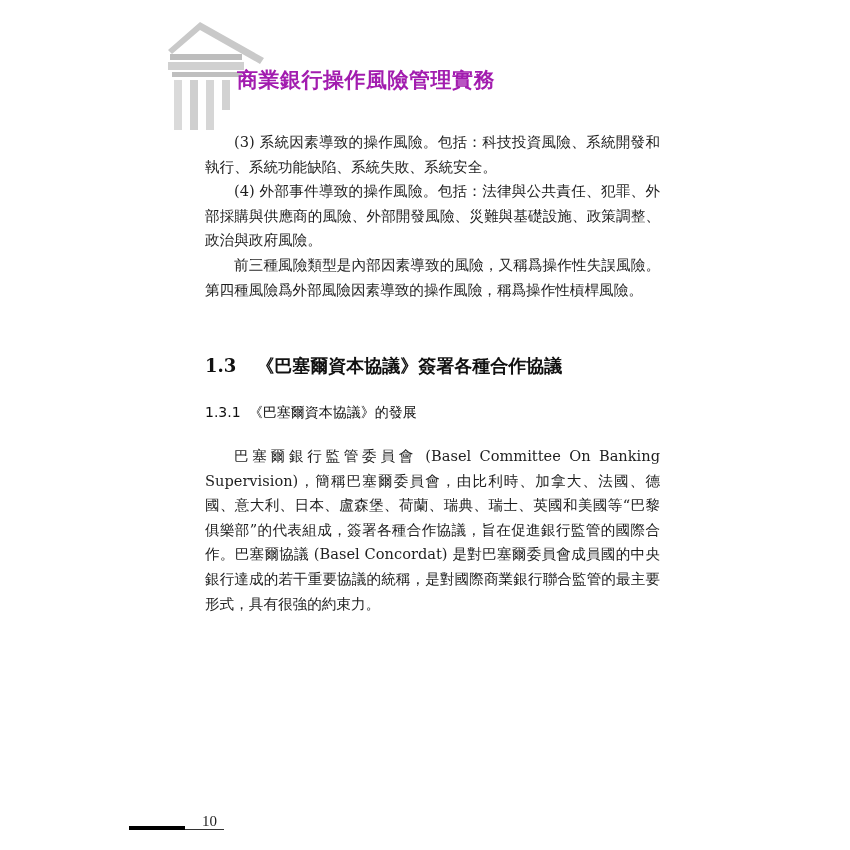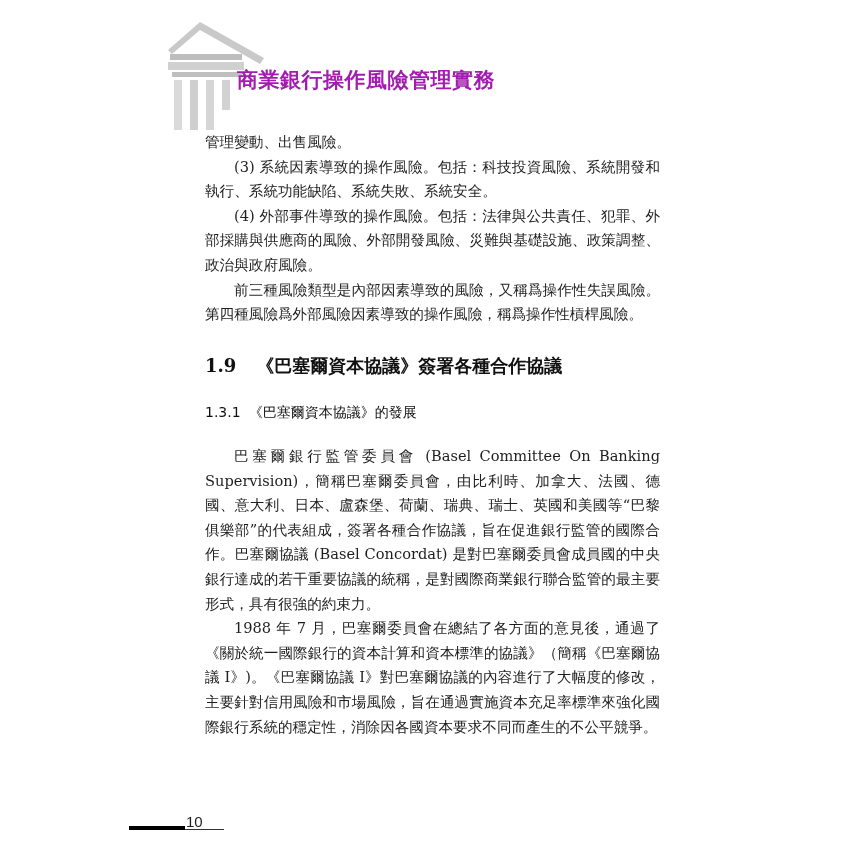--- a/index.html
+++ b/index.html
@@ -11,55 +11,53 @@
   p { margin:0; font-size:14.6px; line-height:24.6px; text-align:justify; }
   p.ind { text-indent:29px; }
   .h2 { position:absolute; left:205px; top:354px; font-size:18px; font-weight:bold; color:#111; }
   .h2 .num { margin-right:20px; }
   .h3 { position:absolute; left:205px; top:404px; font-family:"DejaVu Sans","Liberation Sans",sans-serif; font-size:14px; color:#111; }
   .h3 .num { margin-right:8px; }
   .body2 { position:absolute; left:205px; top:432px; width:455px;margin-top:12px; }
   .folio { position:absolute; left:129px; top:816px; width:95px; height:16px; }
   .folio .bar { position:absolute; left:0; top:10px; width:56px; height:4px; background:#000; }
   .folio .rule { position:absolute; left:56px; top:13px; width:39px; height:1px; background:#333; }
-  .folio .num { position:absolute; left:57px; top:-3px; font-size:15px; font-family:Liberation Sans, sans-serif; }
+  .folio .num { position:absolute; left:73px; top:-3px; font-size:15px; font-family:Liberation Serif, serif; }
 </style>
 </head>
 <body>
 
 <svg class="bldg" viewBox="0 0 110 122">
   <polygon points="8,42 40,14 104,50 100,56 40,22 12,46" fill="#c9c9c9"></polygon>
   <rect x="10" y="46" width="72" height="6" fill="#bdbdbd"></rect>
   <rect x="8" y="54" width="76" height="8" fill="#d0d0d0"></rect>
   <rect x="12" y="64" width="70" height="5" fill="#bfbfbf"></rect>
   <rect x="14" y="72" width="8" height="50" fill="#dadada"></rect>
   <rect x="30" y="72" width="8" height="50" fill="#cfcfcf"></rect>
   <rect x="46" y="72" width="8" height="50" fill="#d6d6d6"></rect>
   <rect x="62" y="72" width="8" height="30" fill="#d2d2d2"></rect>
 </svg>
 
 <div class="running-title">商業銀行操作風險管理實務</div>
 
 <div class="body">
-  <p>管理變動、出售風險。</p>
   <p class="ind">(3) 系統因素導致的操作風險。包括：科技投資風險、系統開發和執行、系統功能缺陷、系統失敗、系統安全。</p>
   <p class="ind">(4) 外部事件導致的操作風險。包括：法律與公共責任、犯罪、外部採購與供應商的風險、外部開發風險、災難與基礎設施、政策調整、政治與政府風險。</p>
   <p class="ind">前三種風險類型是內部因素導致的風險，又稱爲操作性失誤風險。第四種風險爲外部風險因素導致的操作風險，稱爲操作性槓桿風險。</p>
 </div>
 
 <div class="h2">
-  <span class="num">1.9</span><span>《巴塞爾資本協議》簽署各種合作協議</span>
+  <span class="num">1.3</span><span>《巴塞爾資本協議》簽署各種合作協議</span>
 </div>
 
 <div class="h3">
   <span class="num">1.3.1</span><span>《巴塞爾資本協議》的發展</span>
 </div>
 
 <div class="body2">
   <p class="ind">巴塞爾銀行監管委員會 (Basel Committee On Banking Supervision)，簡稱巴塞爾委員會，由比利時、加拿大、法國、德國、意大利、日本、盧森堡、荷蘭、瑞典、瑞士、英國和美國等“巴黎俱樂部”的代表組成，簽署各種合作協議，旨在促進銀行監管的國際合作。巴塞爾協議 (Basel Concordat) 是對巴塞爾委員會成員國的中央銀行達成的若干重要協議的統稱，是對國際商業銀行聯合監管的最主要形式，具有很強的約束力。</p>
-  <p class="ind">1988 年 7 月，巴塞爾委員會在總結了各方面的意見後，通過了《關於統一國際銀行的資本計算和資本標準的協議》（簡稱《巴塞爾協議 I》)。《巴塞爾協議 I》對巴塞爾協議的內容進行了大幅度的修改，主要針對信用風險和市場風險，旨在通過實施資本充足率標準來強化國際銀行系統的穩定性，消除因各國資本要求不同而產生的不公平競爭。</p>
 </div>
 
 <div class="folio">
   <div class="bar"></div>
   <div class="rule"></div>
   <span class="num">10</span>
 </div>
 
 </body></html>

